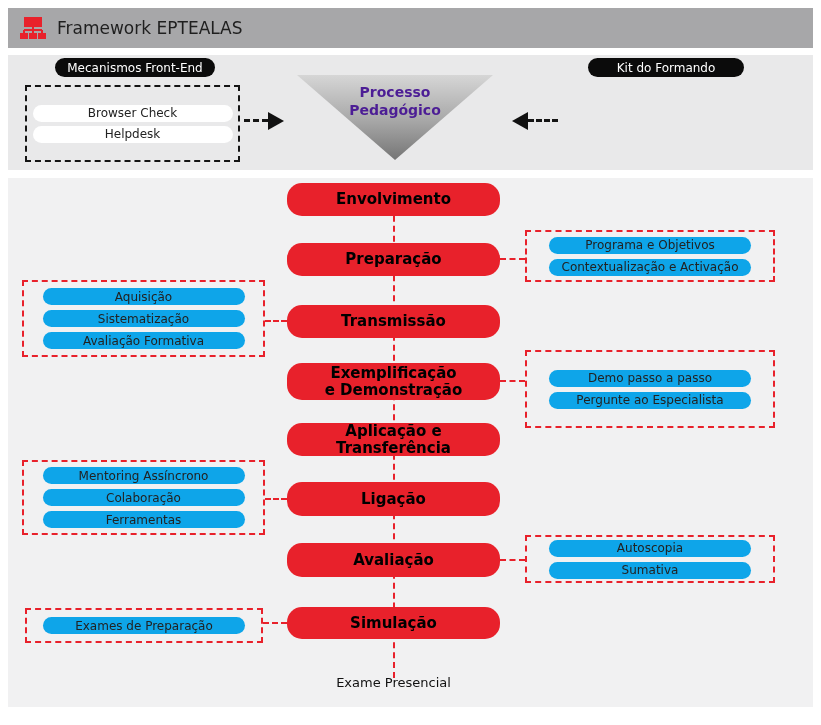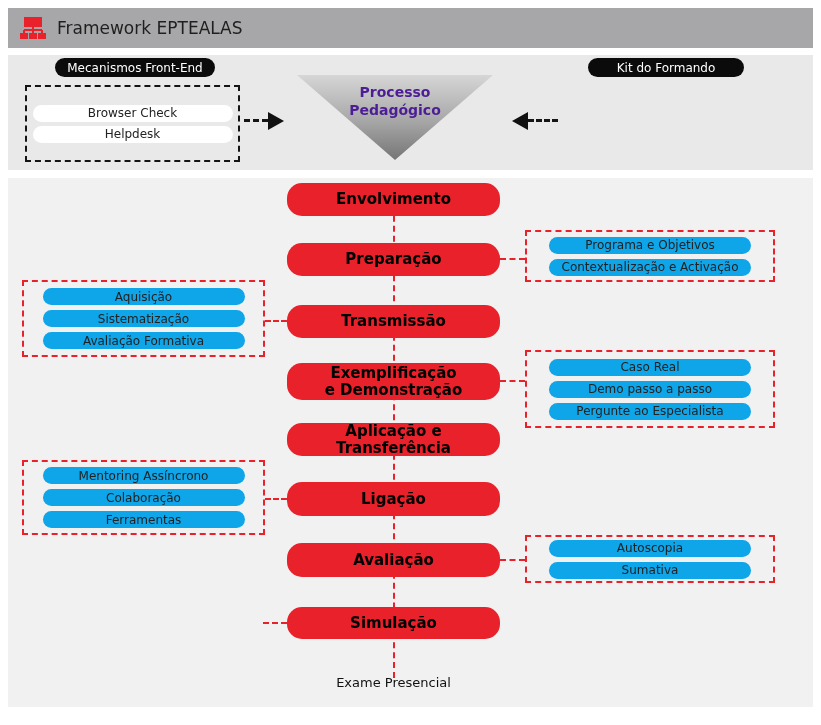--- a/index.html
+++ b/index.html
@@ -98,32 +98,34 @@
       <div class="gray-pill">Contextualização e Activação</div>
     </div>
 
     <div class="dash-box red" style="left:14px; top:102px; width:243px; height:77px;">
       <div class="gray-pill">Aquisição</div>
       <div class="gray-pill">Sistematização</div>
       <div class="gray-pill">Avaliação Formativa</div>
     </div>
 
     <div class="dash-box red" style="left:517px; top:172px; width:250px; height:78px;">
-      <div class="gray-pill">Caso Real</div>
       <div class="gray-pill">Demo passo a passo</div>
       <div class="gray-pill">Pergunte ao Especialista</div>
     </div>
 
     <div class="dash-box red" style="left:14px; top:282px; width:243px; height:75px;">
       <div class="gray-pill">Mentoring Assíncrono</div>
       <div class="gray-pill">Colaboração</div>
       <div class="gray-pill">Ferramentas</div>
     </div>
 
     <div class="dash-box red" style="left:517px; top:357px; width:250px; height:48px;">
       <div class="gray-pill">Autoscopia</div>
       <div class="gray-pill">Sumativa</div>
     </div>
 
+    <div class="dash-box red" style="left:17px; top:430px; width:238px; height:35px;">
+      <div class="gray-pill">Exames de Preparação</div>
+    </div>
 
     <div class="final-label">Exame Presencial</div>
   </div>
 </div>
 
 </body></html>

